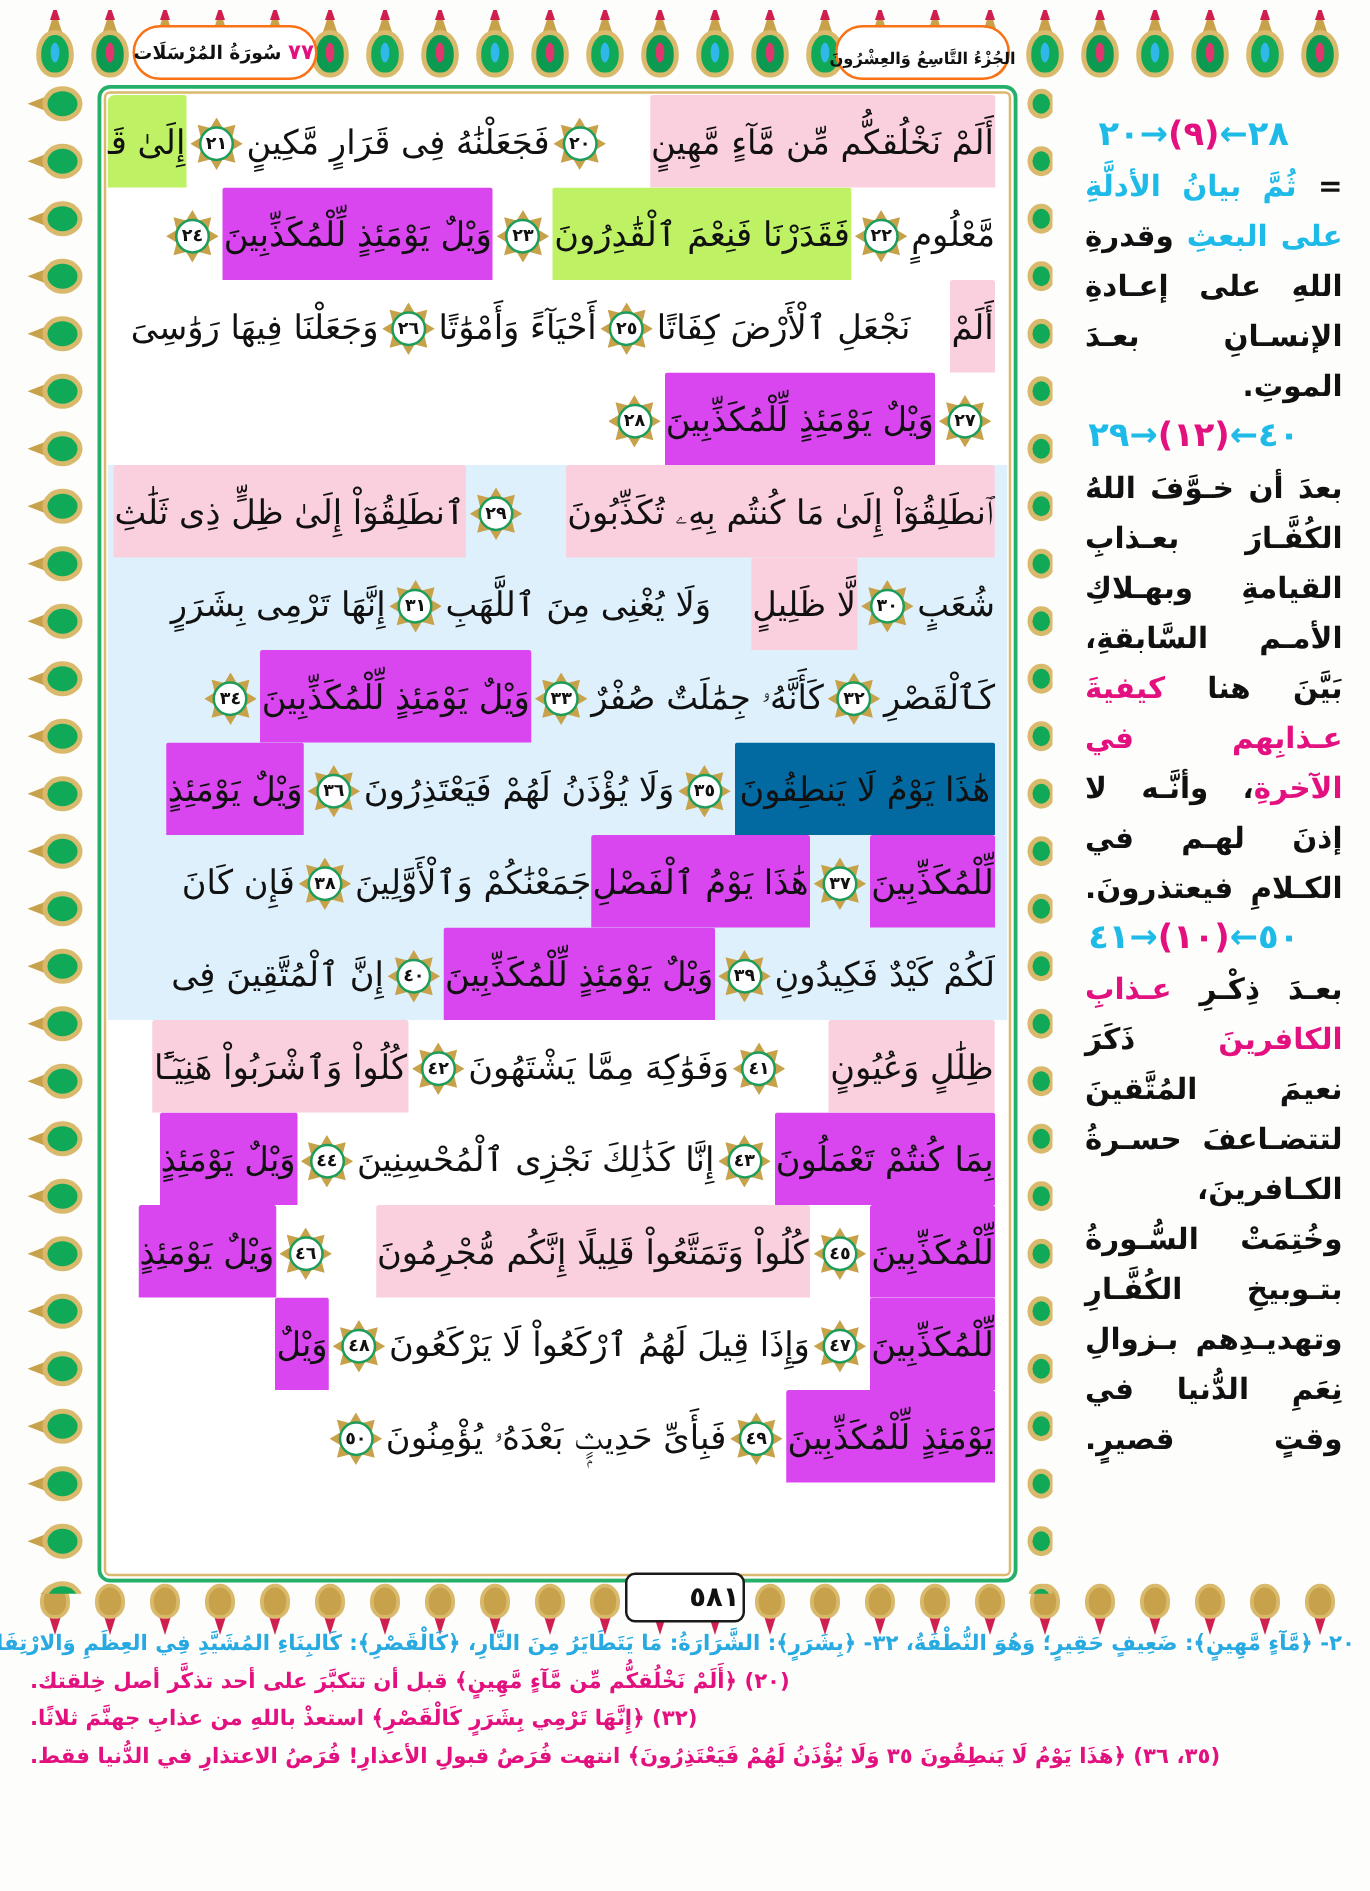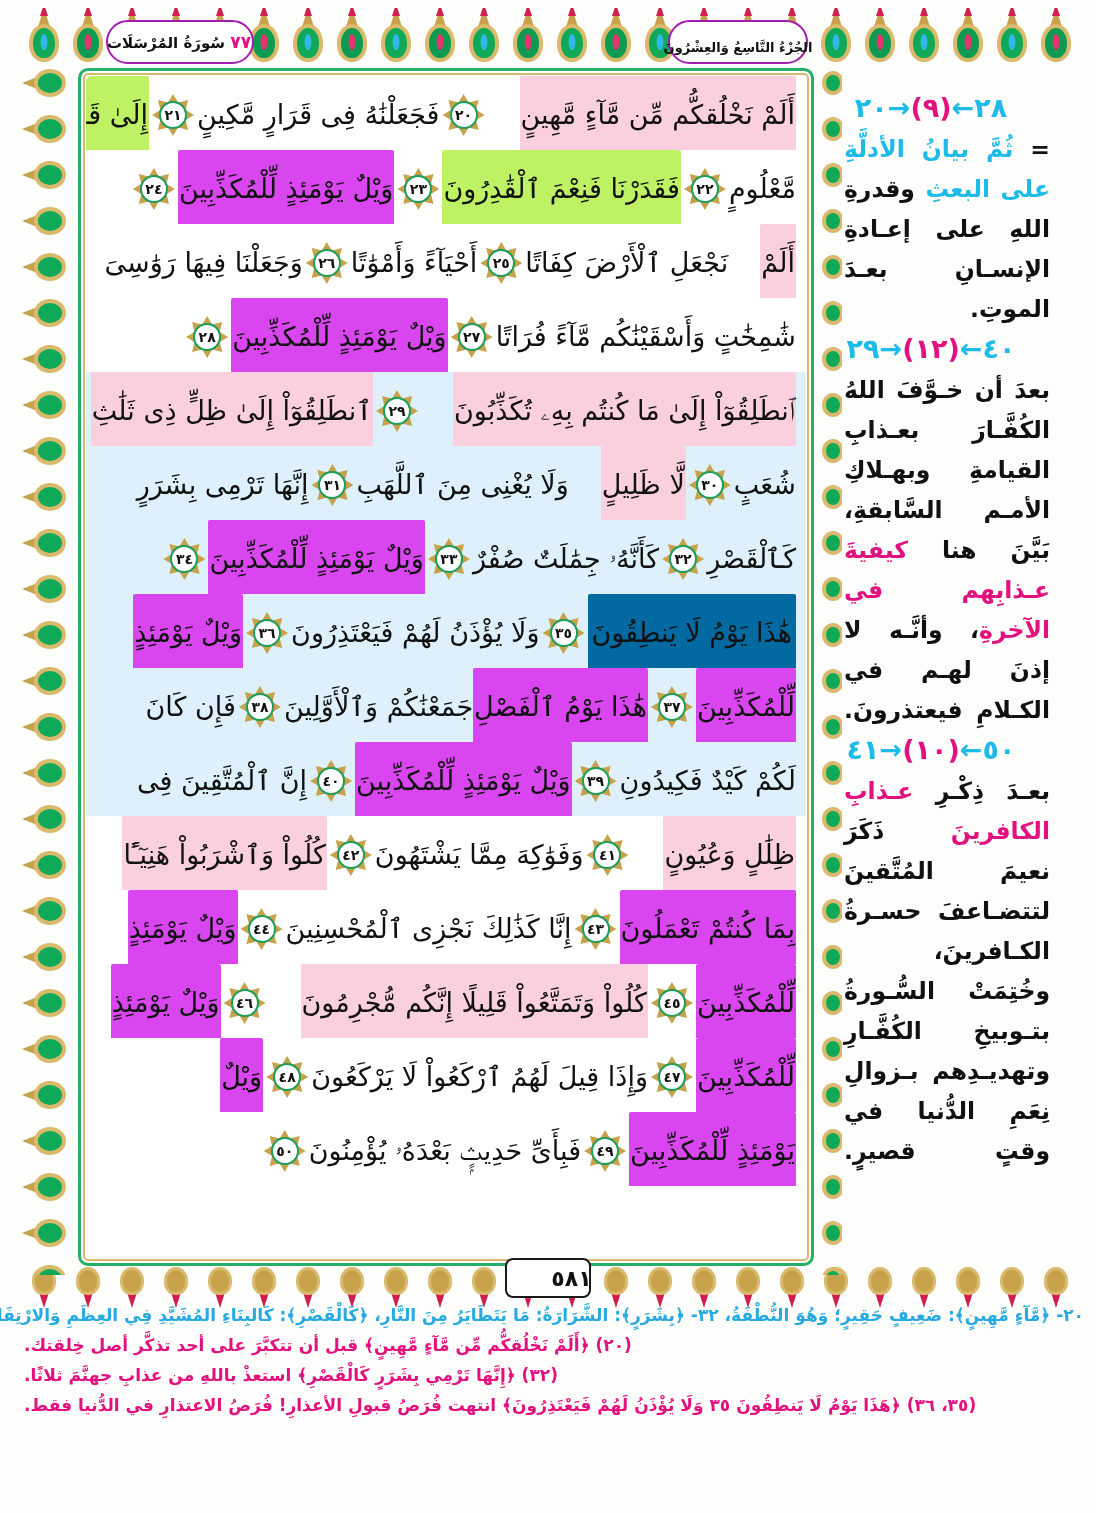--- a/index.html
+++ b/index.html
@@ -132,21 +132,21 @@
   }
   .band-right .motif-v::after {
     left: auto; right: 2px;
     width: 14px; height: 16px;
   }
 
   
   .cartouche {
     position: absolute;
     background: #ffffff;
-    border: 2px solid #a21caf;
+    border: 2px solid #f97316;
     border-radius: 26px;
     display: flex; align-items: center; justify-content: center;
     z-index: 8;
   }
   #surah-cartouche {
     left: 106px; top: 20px; width: 148px; height: 44px;
   }
   #juz-cartouche {
     left: 668px; top: 20px; width: 140px; height: 44px;
   }
@@ -235,21 +235,21 @@
     display: flex; align-items: center; justify-content: center;
     font-size: 14px;
     font-weight: bold;
     color: #111;
     font-family: "DejaVu Sans", sans-serif;
   }
 
   
   #sidebar {
     position: absolute;
-    left: 812px; top: 88px; width: 238px; height: 1180px;
+    left: 836px; top: 88px; width: 238px; height: 1180px;
     direction: rtl;
     text-align: justify;
     color: #111;
   }
   .theme-head {
     direction: rtl;
     text-align: center;
     font-size: 27px;
     font-weight: bold;
     margin: 4px 0 6px 0;
@@ -270,21 +270,21 @@
     margin-left: 32px;
   }
   .t-cyan { color: #1fbbe8; }
   .t-pink { color: #e3117f; }
 
   
   #page-num {
     position: absolute;
     left: 50%; transform: translateX(-50%);
     top: 1258px;
-    width: 86px; height: 40px;
+    width: 96px; height: 40px;
     background: #ffffff;
     border: 2px solid #1a1a1a;
     border-radius: 8px;
     display: flex; align-items: center; justify-content: center;
     font-size: 22px; font-weight: bold; color: #111;
     z-index: 9;
     font-family: "DejaVu Sans", sans-serif;
     padding-left: 47px;
   }
 
@@ -521,21 +521,21 @@
   <div class="cartouche" id="juz-cartouche">
     <div class="cart-text">الجُزْءُ التَّاسِعُ وَالعِشْرُونَ</div>
   </div>
 
   <div id="quran-panel">
     <div id="quran-inner">
         <div class="ayah-block block-white">
           <div class="qline"><span class="hl-pink">أَلَمْ نَخْلُقكُّم مِّن مَّآءٍ مَّهِينٍ</span><span class="ayah-mark"><span class="star"></span><span class="disc">٢٠</span></span><span class="">فَجَعَلْنَٰهُ فِى قَرَارٍ مَّكِينٍ</span><span class="ayah-mark"><span class="star"></span><span class="disc">٢١</span></span><span class="hl-blue">إِلَىٰ قَدَرٍ</span></div>
           <div class="qline"><span class="">مَّعْلُومٍ</span><span class="ayah-mark"><span class="star"></span><span class="disc">٢٢</span></span><span class="hl-blue">فَقَدَرْنَا فَنِعْمَ ٱلْقَٰدِرُونَ</span><span class="ayah-mark"><span class="star"></span><span class="disc">٢٣</span></span><span class="hl-yellow">وَيْلٌ يَوْمَئِذٍ لِّلْمُكَذِّبِينَ</span><span class="ayah-mark"><span class="star"></span><span class="disc">٢٤</span></span></div>
           <div class="qline"><span class="hl-pink">أَلَمْ</span><span class="">نَجْعَلِ ٱلْأَرْضَ كِفَاتًا</span><span class="ayah-mark"><span class="star"></span><span class="disc">٢٥</span></span><span class="">أَحْيَآءً وَأَمْوَٰتًا</span><span class="ayah-mark"><span class="star"></span><span class="disc">٢٦</span></span><span class="">وَجَعَلْنَا فِيهَا رَوَٰسِىَ</span></div>
-          <div class="qline"><span class="">شَٰمِخَٰتٍ وَأَسْقَيْنَٰكُم مَّآءً فُرَاتًا</span><span class="ayah-mark"><span class="star"></span><span class="disc">٢٧</span></span><span class="hl-yellow">وَيْلٌ يَوْمَئِذٍ لِّلْمُكَذِّبِينَ</span><span class="ayah-mark"><span class="star"></span><span class="disc">٢٨</span></span></div>
+          <div class="qline"><span class="ayah-mark"><span class="star"></span><span class="disc">٢٧</span></span><span class="hl-yellow">وَيْلٌ يَوْمَئِذٍ لِّلْمُكَذِّبِينَ</span><span class="ayah-mark"><span class="star"></span><span class="disc">٢٨</span></span></div>
         </div>
         <div class="ayah-block block-blue">
           <div class="qline"><span class="hl-pink">ٱنطَلِقُوٓاْ إِلَىٰ مَا كُنتُم بِهِۦ تُكَذِّبُونَ</span><span class="ayah-mark"><span class="star"></span><span class="disc">٢٩</span></span><span class="hl-pink">ٱنطَلِقُوٓاْ إِلَىٰ ظِلٍّ ذِى ثَلَٰثِ</span></div>
           <div class="qline"><span class="">شُعَبٍ</span><span class="ayah-mark"><span class="star"></span><span class="disc">٣٠</span></span><span class="hl-pink">لَّا ظَلِيلٍ</span><span class="">وَلَا يُغْنِى مِنَ ٱللَّهَبِ</span><span class="ayah-mark"><span class="star"></span><span class="disc">٣١</span></span><span class="">إِنَّهَا تَرْمِى بِشَرَرٍ</span></div>
           <div class="qline"><span class="">كَٱلْقَصْرِ</span><span class="ayah-mark"><span class="star"></span><span class="disc">٣٢</span></span><span class="">كَأَنَّهُۥ جِمَٰلَتٌ صُفْرٌ</span><span class="ayah-mark"><span class="star"></span><span class="disc">٣٣</span></span><span class="hl-yellow">وَيْلٌ يَوْمَئِذٍ لِّلْمُكَذِّبِينَ</span><span class="ayah-mark"><span class="star"></span><span class="disc">٣٤</span></span></div>
           <div class="qline"><span class="hl-grey">هَٰذَا يَوْمُ لَا يَنطِقُونَ</span><span class="ayah-mark"><span class="star"></span><span class="disc">٣٥</span></span><span class="">وَلَا يُؤْذَنُ لَهُمْ فَيَعْتَذِرُونَ</span><span class="ayah-mark"><span class="star"></span><span class="disc">٣٦</span></span><span class="hl-yellow">وَيْلٌ يَوْمَئِذٍ</span></div>
           <div class="qline"><span class="hl-yellow">لِّلْمُكَذِّبِينَ</span><span class="ayah-mark"><span class="star"></span><span class="disc">٣٧</span></span><span class="hl-yellow">هَٰذَا يَوْمُ ٱلْفَصْلِ</span><span class="">جَمَعْنَٰكُمْ وَٱلْأَوَّلِينَ</span><span class="ayah-mark"><span class="star"></span><span class="disc">٣٨</span></span><span class="">فَإِن كَانَ</span></div>
           <div class="qline"><span class="">لَكُمْ كَيْدٌ فَكِيدُونِ</span><span class="ayah-mark"><span class="star"></span><span class="disc">٣٩</span></span><span class="hl-yellow">وَيْلٌ يَوْمَئِذٍ لِّلْمُكَذِّبِينَ</span><span class="ayah-mark"><span class="star"></span><span class="disc">٤٠</span></span><span class="">إِنَّ ٱلْمُتَّقِينَ فِى</span></div>
         </div>
         <div class="ayah-block block-white">

